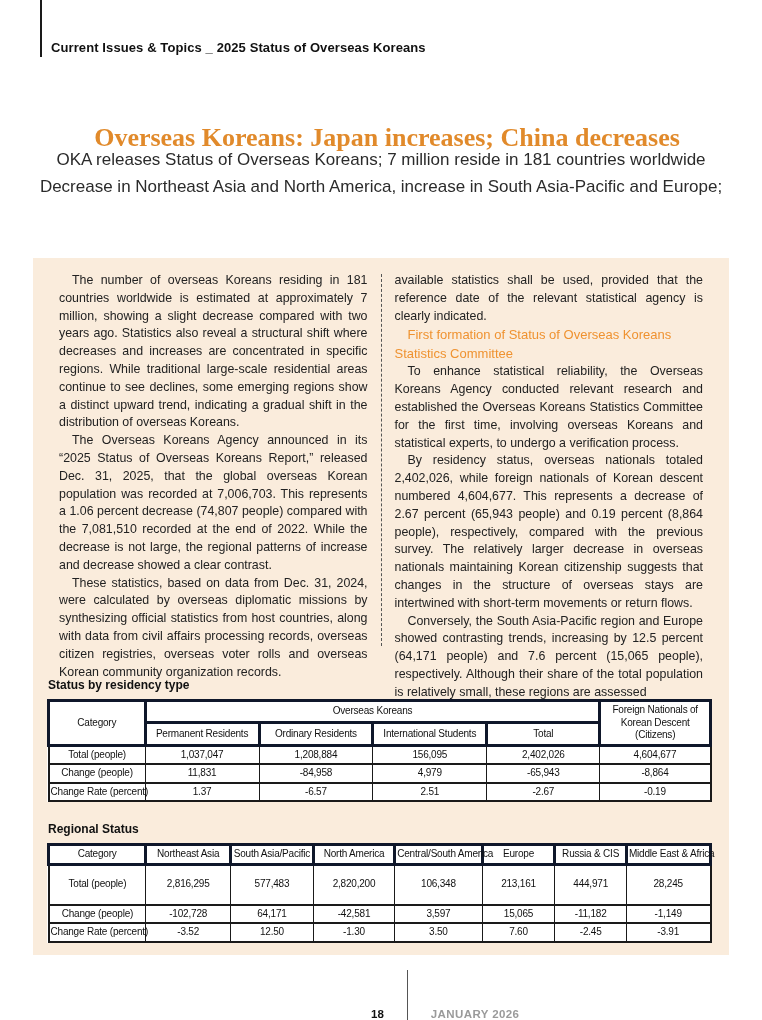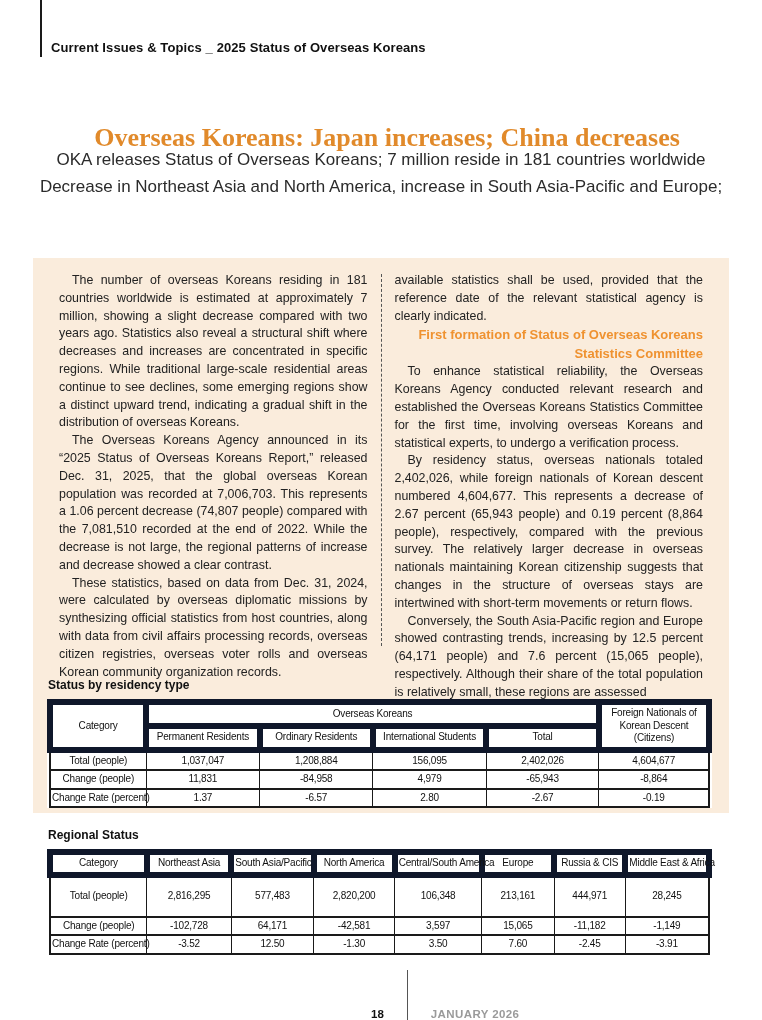--- a/index.html
+++ b/index.html
@@ -17,48 +17,48 @@
     position:absolute; top:106px; left:12px; right:0; text-align:center;
     font-family:"Liberation Serif", serif; font-weight:bold; font-size:26px; color:#E18A2B;
   }
   .subtitle {
     position:absolute; top:146px; left:20px; right:20px; text-align:center;
     font-size:17px; line-height:27px; color:#2b2b2b;
   }
 
   
   .content-box {
-    position:absolute; left:33px; top:258px; width:696px; height:555px;
+    position:absolute; left:33px; top:258px; width:696px; height:697px;
     background:#FAECDC; box-sizing:border-box; padding:14px 13px 0 13px;
   }
   .columns { display:flex; height:376px; }
   .col {
     flex:1; padding:0 13px; font-size:12.4px; line-height:17.8px;
     text-align:justify; color:#222;
   }
   .col p { margin:0; text-indent:13px; }
   .col p.p-noindent { text-indent:0; }
   .col-divider { width:0; border-left:1px dashed #555; margin:2px 0; }
   .section-heading {
-    margin:8px 0 2px 0; font-size:13px; font-weight:bold; line-height:19px;
-    color:#EF9230; text-align:right; text-indent:0;
+    margin:8px 0 2px 0; font-size:13px; font-weight:normal; line-height:19px;
+    color:#EF9230; text-align:left; text-indent:0;
   }
 
   
   .table-label { font-size:12px; font-weight:bold; color:#111; margin:30px 0 7px 2px; }
   .table-label.second { margin-top:20px; }
   .tbl {
     border-collapse:collapse; background:#ffffff; width:665px; margin-left:1px;
     table-layout:fixed; border:2px solid #1a1a1a;
   }
   .tbl th, .tbl td {
     font-size:10px; font-weight:normal; color:#111; text-align:center;
     padding:2px 1px; line-height:1.25; letter-spacing:-0.2px; white-space:nowrap;
   }
-  .tbl th { border:6px solid #0f172a; }
+  .tbl th { border:3px solid #0f172a; }
   .tbl td { border:1px solid #1a1a1a; border-top:2px solid #1a1a1a; border-bottom:2px solid #1a1a1a; }
   .tbl th.wrap { white-space:normal; }
   .row-tall td { height:34px; }
 
   
   .footer { position:absolute; left:371px; top:970px; display:flex; align-items:flex-end;gap:14px; }
   .footer-page { font-size:11.5px; font-weight:bold; color:#111; padding-top:1px; }
   .footer-rule { width:1px; height:50px; background:#555; margin:0 9px 0 9px; }
   .footer-issue { font-size:11.5px; font-weight:bold; color:#9a9a9a; letter-spacing:0.4px; padding-top:1px; }
 </style>
@@ -133,21 +133,21 @@
           <td>11,831</td>
           <td>-84,958</td>
           <td>4,979</td>
           <td>-65,943</td>
           <td>-8,864</td>
         </tr>
         <tr>
           <td>Change Rate (percent)</td>
           <td>1.37</td>
           <td>-6.57</td>
-          <td>2.80</td>
+          <td>2.51</td>
           <td>-2.67</td>
           <td>-0.19</td>
         </tr>
       </tbody>
     </table>
 
     <div class="table-label second">Regional Status</div>
 
     <table class="tbl">
       <colgroup>

